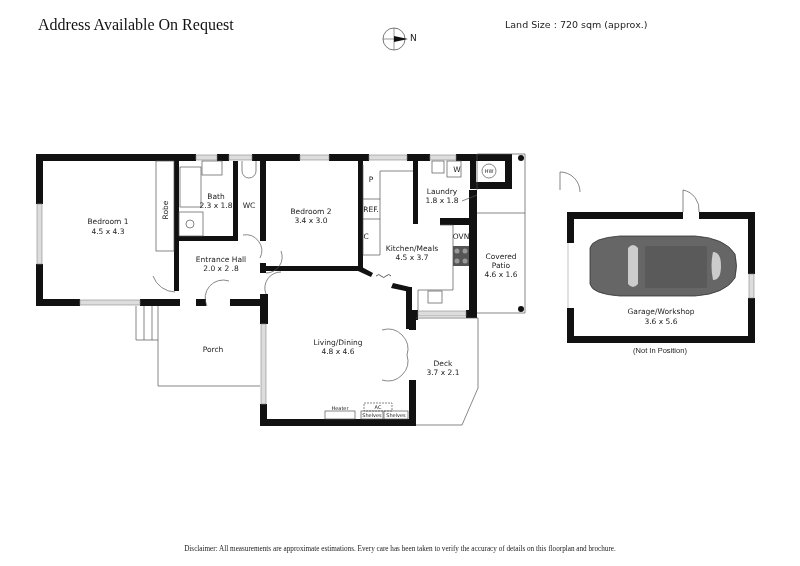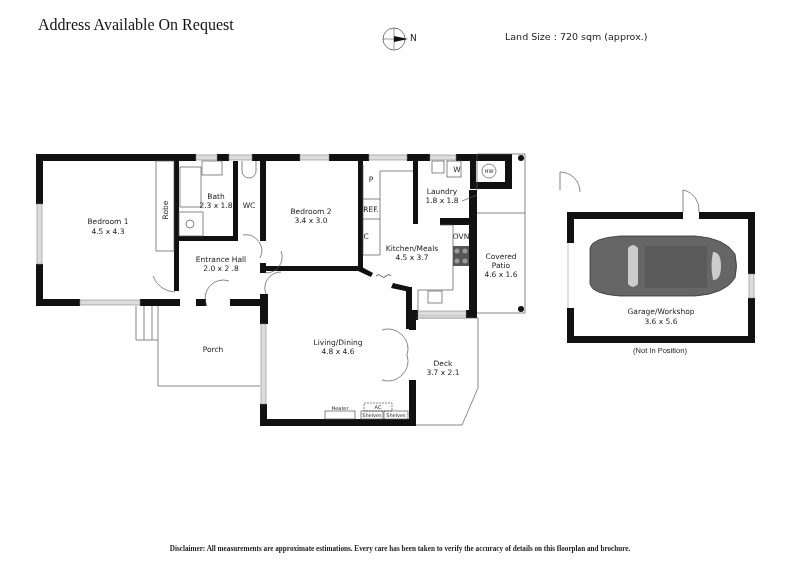--- a/index.html
+++ b/index.html
@@ -1,20 +1,20 @@
 <!DOCTYPE html>
 <html><head>
 <meta charset="utf-8">
 <style>
   html, body { margin: 0; padding: 0; background: #ffffff; }
   body { width: 800px; height: 566px; position: relative; overflow: hidden; }
   .title { position: absolute; left: 38px; top: 16px; font-family: "Liberation Serif", serif; font-size: 16px; color: #111; }
-  .land { position: absolute; left: 505px; top: 31px; font-family: "DejaVu Sans", sans-serif; font-size: 9.5px; color: #222; }
+  .land { position: absolute; left: 505px; top: 19px; font-family: "DejaVu Sans", sans-serif; font-size: 9.5px; color: #222; }
   .compass-n { position: absolute; left: 410px; top: 33px; font-family: "DejaVu Sans", sans-serif; font-size: 9px; color: #222; }
-  .disclaimer { position: absolute; left: 0; width: 800px; top: 545px; text-align: center; font-family: "Liberation Serif", serif; font-size: 7.2px; color: #222; font-weight: bold; }
+  .disclaimer { position: absolute; left: 0; width: 800px; top: 545px; text-align: center; font-family: "Liberation Serif", serif; font-size: 7.2px; color: #222; }
   .plan { position: absolute; left: 0; top: 0; }
   .lbl { font-family: "DejaVu Sans", sans-serif; font-size: 7.5px; fill: #222; text-anchor: middle; }
   .lbl-sm { font-family: "DejaVu Sans", sans-serif; font-size: 5px; fill: #222; text-anchor: middle; }
   .note { position: absolute; left: 600px; top: 346px; width: 120px; text-align: center; font-family: Liberation Sans, sans-serif; font-size: 7.5px; color: #222; }
 </style>
 </head>
 <body>
 
 <div class="title">Address Available On Request</div>
 

